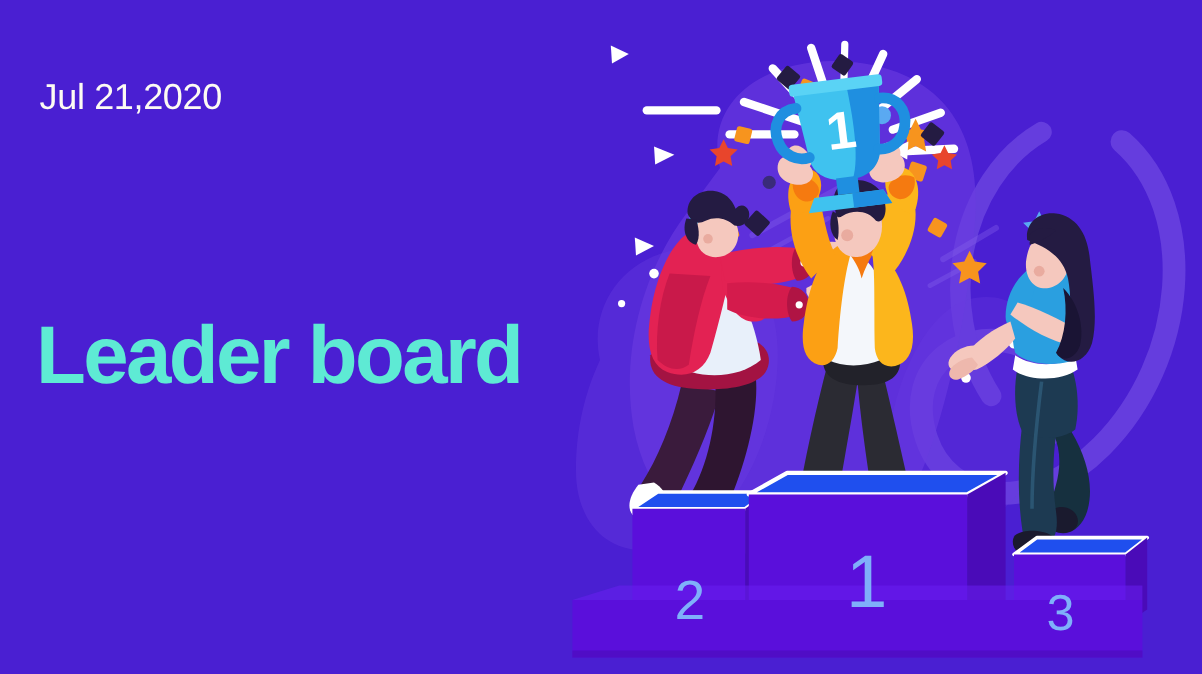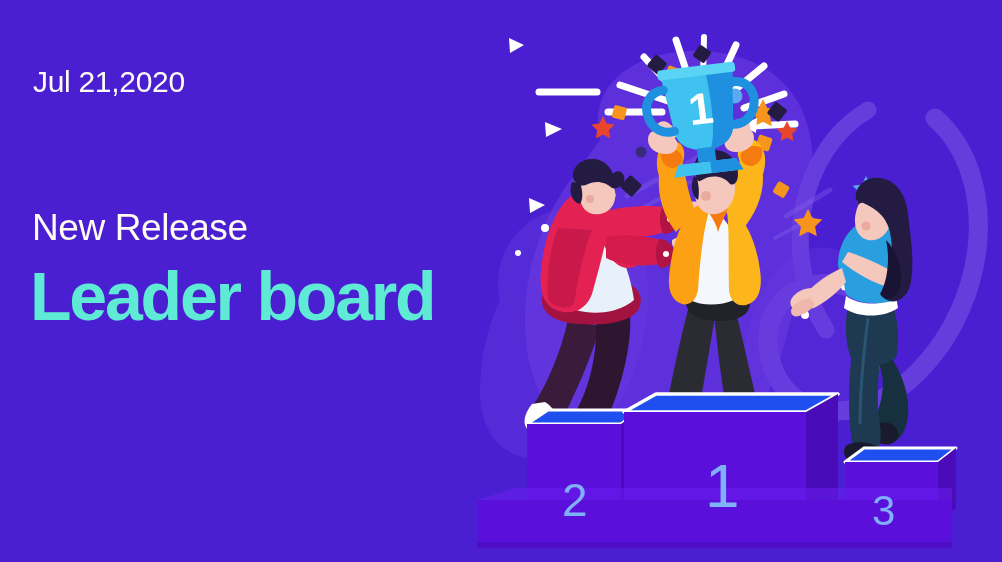--- a/index.html
+++ b/index.html
@@ -382,21 +382,20 @@
         <path d="M477 500 L 952 500 L 952 548 L 477 548 Z" fill="#5a0fdb"></path>
         <path d="M477 500 L 516 488 L 952 488 L 952 500 Z" fill="#6a1ff0" opacity="0.55"></path>
         <path d="M477 542 L 952 542 L 952 548 L 477 548 Z" fill="#4a0bb8" opacity="0.6"></path>
       </g>
     </g>
   </svg>
 
   <div id="text-layer">
     <div id="date-label">Jul 21,2020</div>
 
-    <div id="eyebrow-label">New Release</div>
 
     <div id="headline-label">Leader board</div>
 
     <div class="rank-number" id="rank-number-2">2</div>
 
     <div class="rank-number" id="rank-number-1">1</div>
 
     <div class="rank-number" id="rank-number-3">3</div>
   </div>
 

